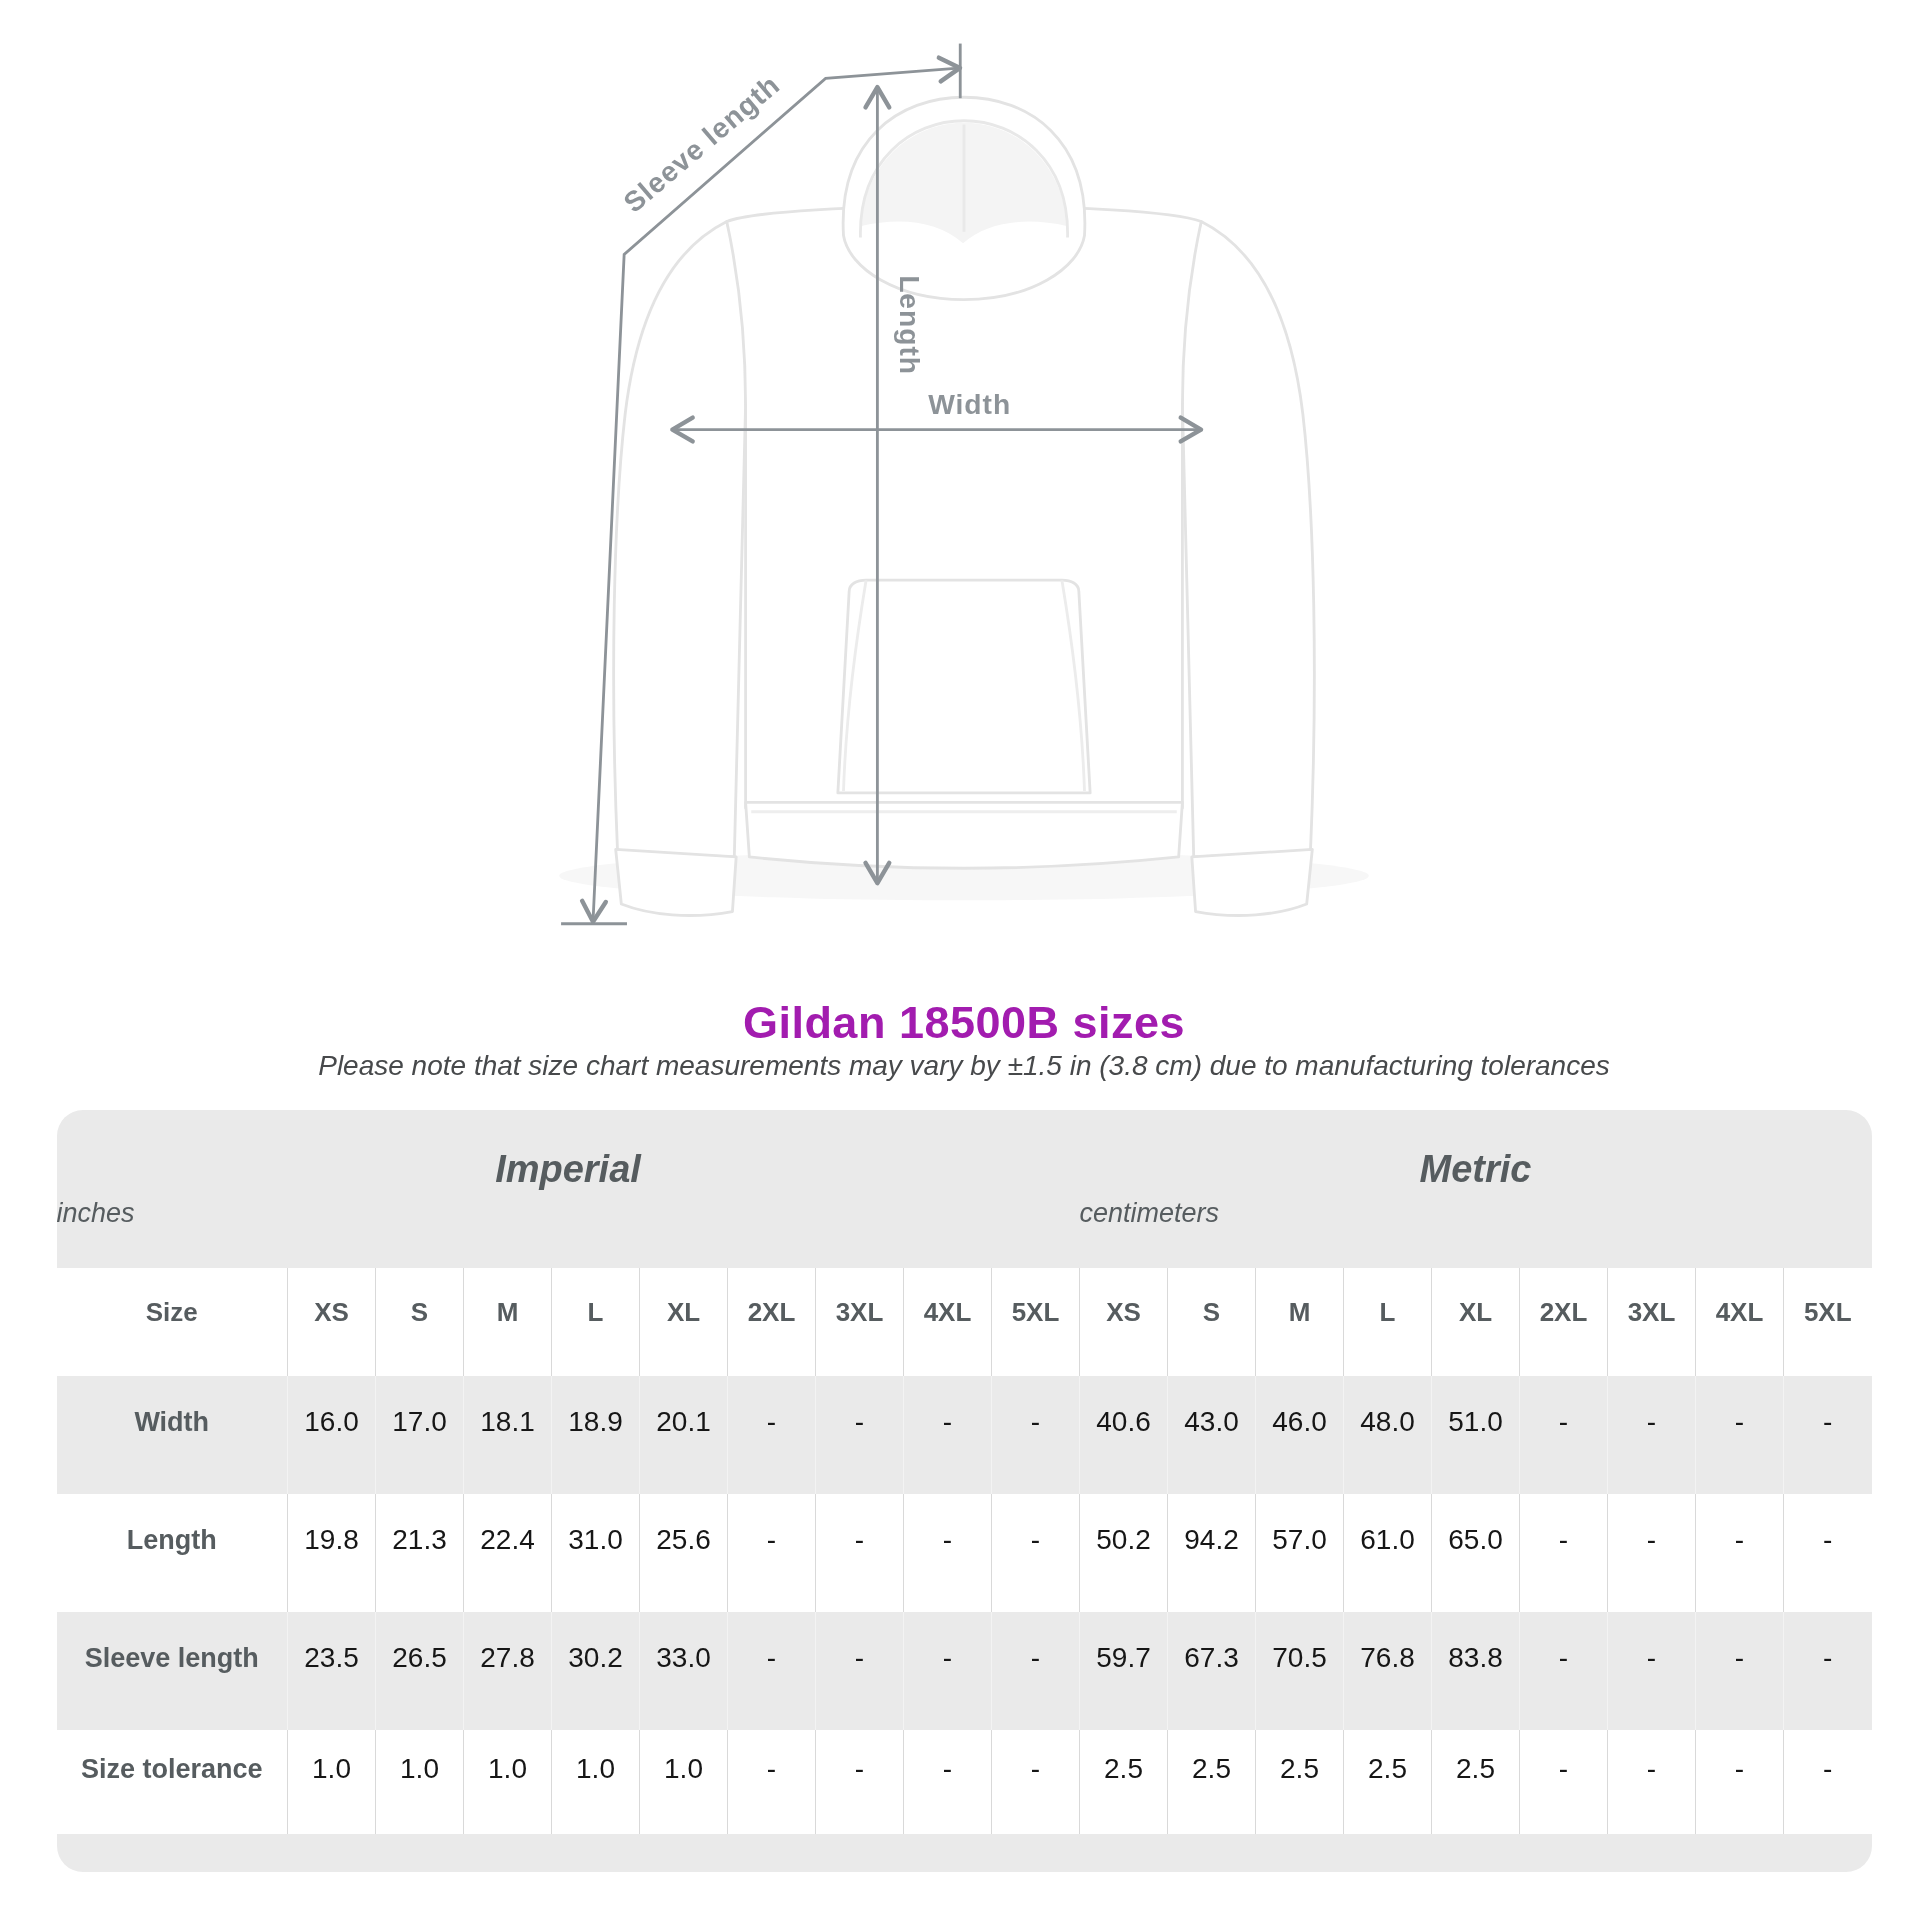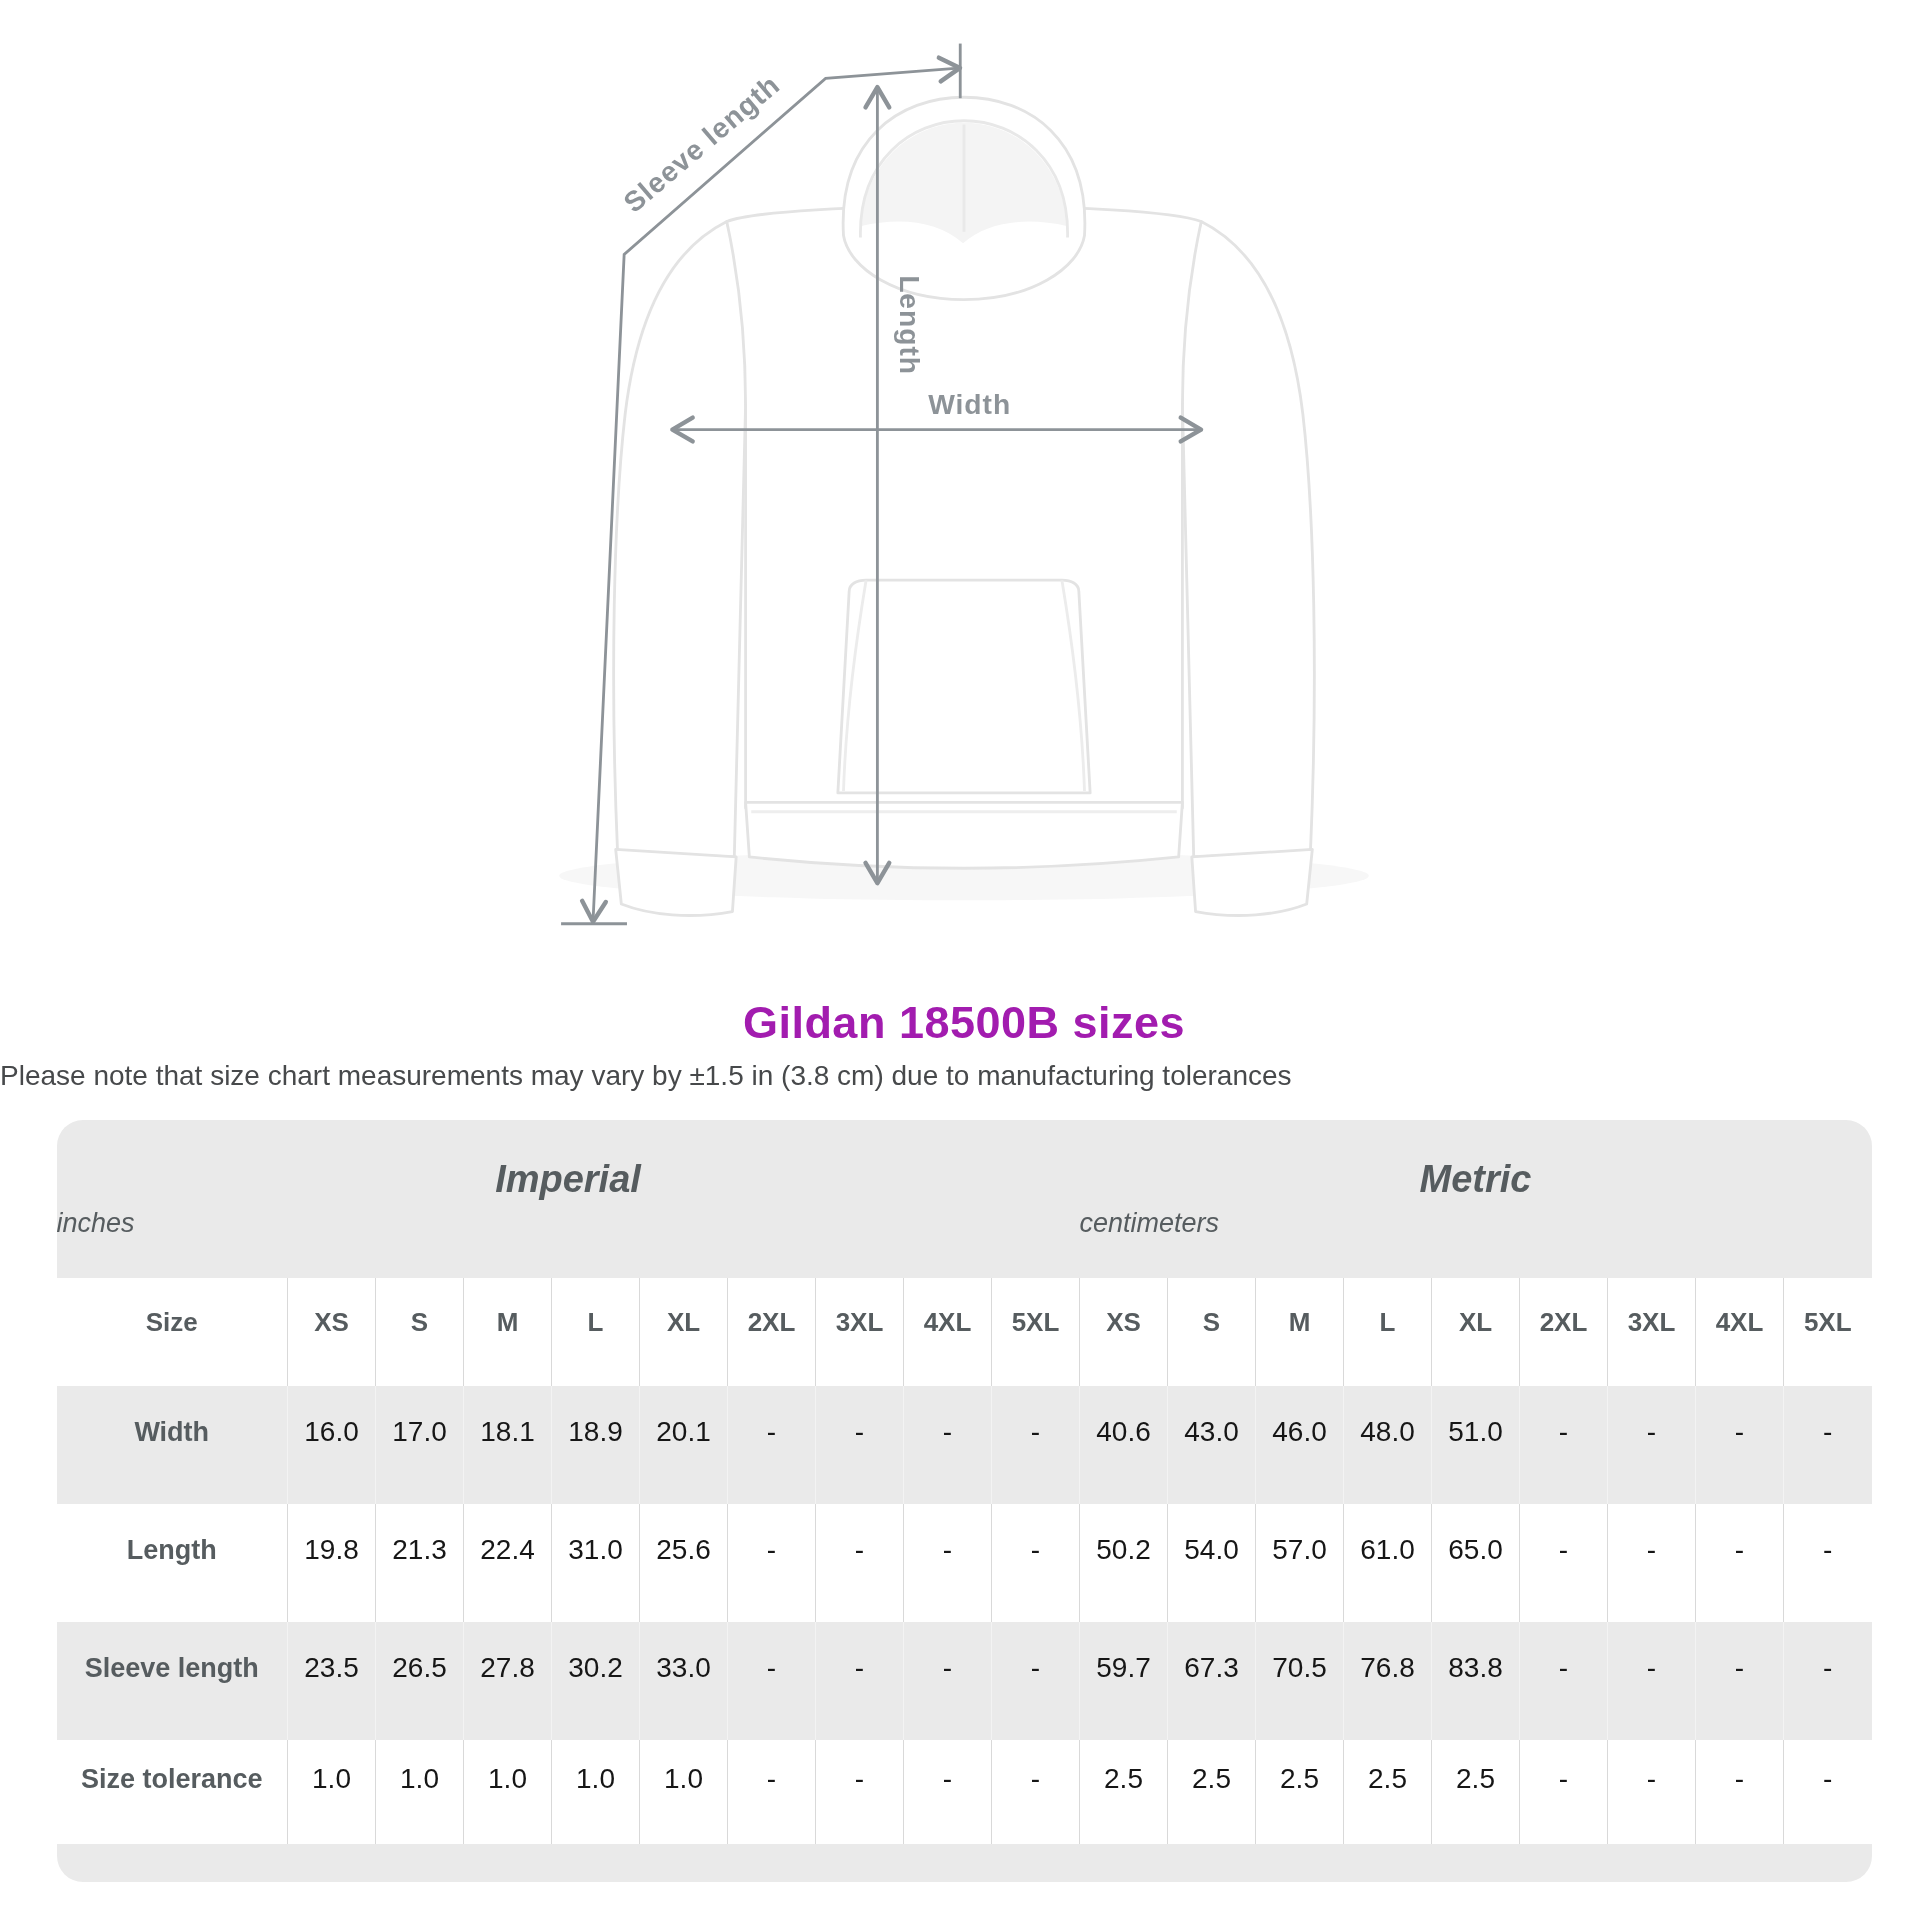--- a/index.html
+++ b/index.html
@@ -4,21 +4,21 @@
 <style>
   html,body{margin:0;padding:0;background:#ffffff;}
   body{width:1928px;height:1928px;font-family:"Liberation Sans", sans-serif;-webkit-font-smoothing:antialiased;}
   .page{position:relative;width:1928px;height:1928px;overflow:hidden;background:#fff;}
 
   .diagram{display:block;width:1928px;height:989px;}
 
   .ann-text{font-family:"Liberation Sans",sans-serif;font-size:30px;font-weight:bold;fill:#8d9398;letter-spacing:1px;}
 
   .title{margin-top:7.5px;text-align:center;font-size:45px;font-weight:bold;color:#a21caf;letter-spacing:0.5px;}
-  .subtitle{margin-top:11px;text-align:left;font-size:28px;color:#47494b;}
+  .subtitle{margin-top:1px;text-align:center;font-size:28px;font-style:italic;color:#47494b;}
 
   .table-wrap{width:1815px;margin:28px auto 0 auto;background:#eaeaea;border-radius:26px;overflow:hidden;padding-bottom:38px;}
   table.sizes{width:100%;border-collapse:collapse;table-layout:fixed;}
   col.c-label{width:231px;}
 
   tr.group-row{height:158px;}
   tr.group-row th{vertical-align:middle;background:transparent;border:none;padding:0;}
   .g-label{font-size:38px;font-weight:bold;font-style:italic;color:#565c5f;text-align:center;}
   .g-sub{margin-top:7.5px;font-size:27px;font-style:italic;color:#565c5f;text-align:left;font-weight:normal;}
 
@@ -158,21 +158,21 @@
         <td>19.8</td>
             <td>21.3</td>
             <td>22.4</td>
             <td>31.0</td>
             <td>25.6</td>
             <td>-</td>
             <td>-</td>
             <td>-</td>
             <td>-</td>
             <td>50.2</td>
-            <td>54.0</td>
+            <td>94.2</td>
             <td>57.0</td>
             <td>61.0</td>
             <td>65.0</td>
             <td>-</td>
             <td>-</td>
             <td>-</td>
             <td>-</td>
           </tr>
         <tr class="row-data row-gray">
           <th class="rowlabel">Sleeve length</th>

